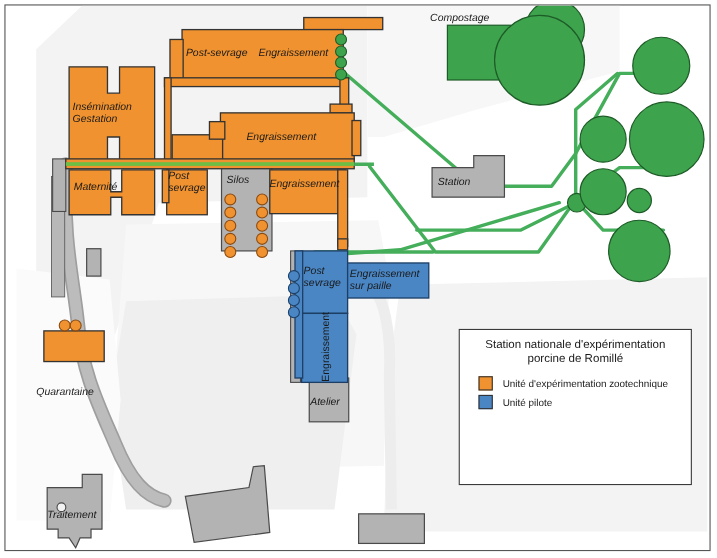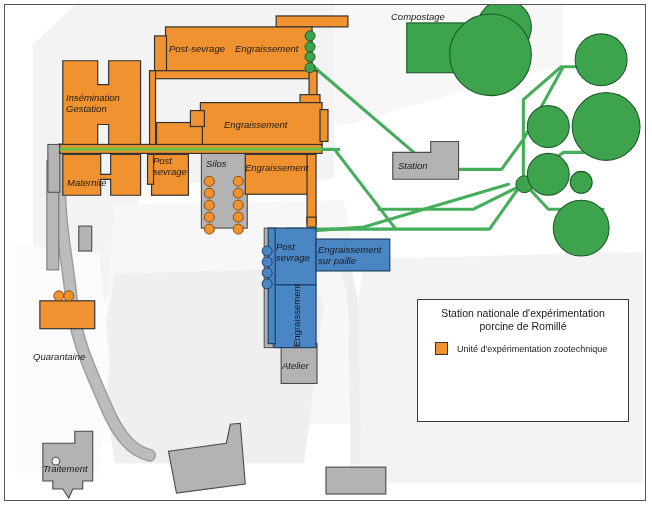--- a/index.html
+++ b/index.html
@@ -27,21 +27,21 @@
     line-height:11px;
     text-align:left;
     white-space:pre;
     pointer-events:none;
     font-style:italic;
   }
   
   #legend{
     position:absolute;
     left:412px;top:294px;
-    width:212px;height:123px;
+    width:212px;height:142px;
     background:#ffffff;
     border:1px solid #3a3a3a;
     box-sizing:border-box;
     padding:7px 8px 0 8px;
   }
   #legend-title{
     font-size:10.5px;
     color:#1a1a1a;
     text-align:center;
     line-height:13px;
@@ -225,21 +225,21 @@
 
     <div class="lbl" style="left:61px;top:87px;width:74px;">Insémination
 Gestation</div>
 
     <div class="lbl" style="left:164px;top:38px;width:62px;">Post-sevrage</div>
 
     <div class="lbl" style="left:230px;top:38px;width:76px;">Engraissement</div>
 
     <div class="lbl" style="left:219px;top:114px;width:76px;">Engraissement</div>
 
-    <div class="lbl" style="left:62px;top:172px;width:68px;">Maternité</div>
+    <div class="lbl" style="left:62px;top:160px;width:68px;">Maternité</div>
 
     <div class="lbl" style="left:148px;top:150px;width:36px;">Post
 sevrage</div>
 
     <div class="lbl" style="left:201px;top:153px;width:38px;">Silos</div>
 
     <div class="lbl" style="left:240px;top:157px;width:70px;">Engraissement</div>
 
     <div class="lbl" style="left:28px;top:305px;width:70px;margin-top:41px;">Quarantaine</div>
 
@@ -262,17 +262,21 @@
 
     <div id="legend">
       <div id="legend-title">Station nationale d'expérimentation
 porcine de Romillé</div>
 
       <div class="legend-row">
         <span class="legend-swatch" style="background:#F0922F;"></span>
         <span class="legend-text">Unité d'expérimentation zootechnique</span>
       </div>
 
+      <div class="legend-row">
+        <span class="legend-swatch" style="background:#4A86C4;"></span>
+        <span class="legend-text">Unité pilote</span>
+      </div>
 
     </div>
 
   </div>
 </div>
 
 </body></html>

